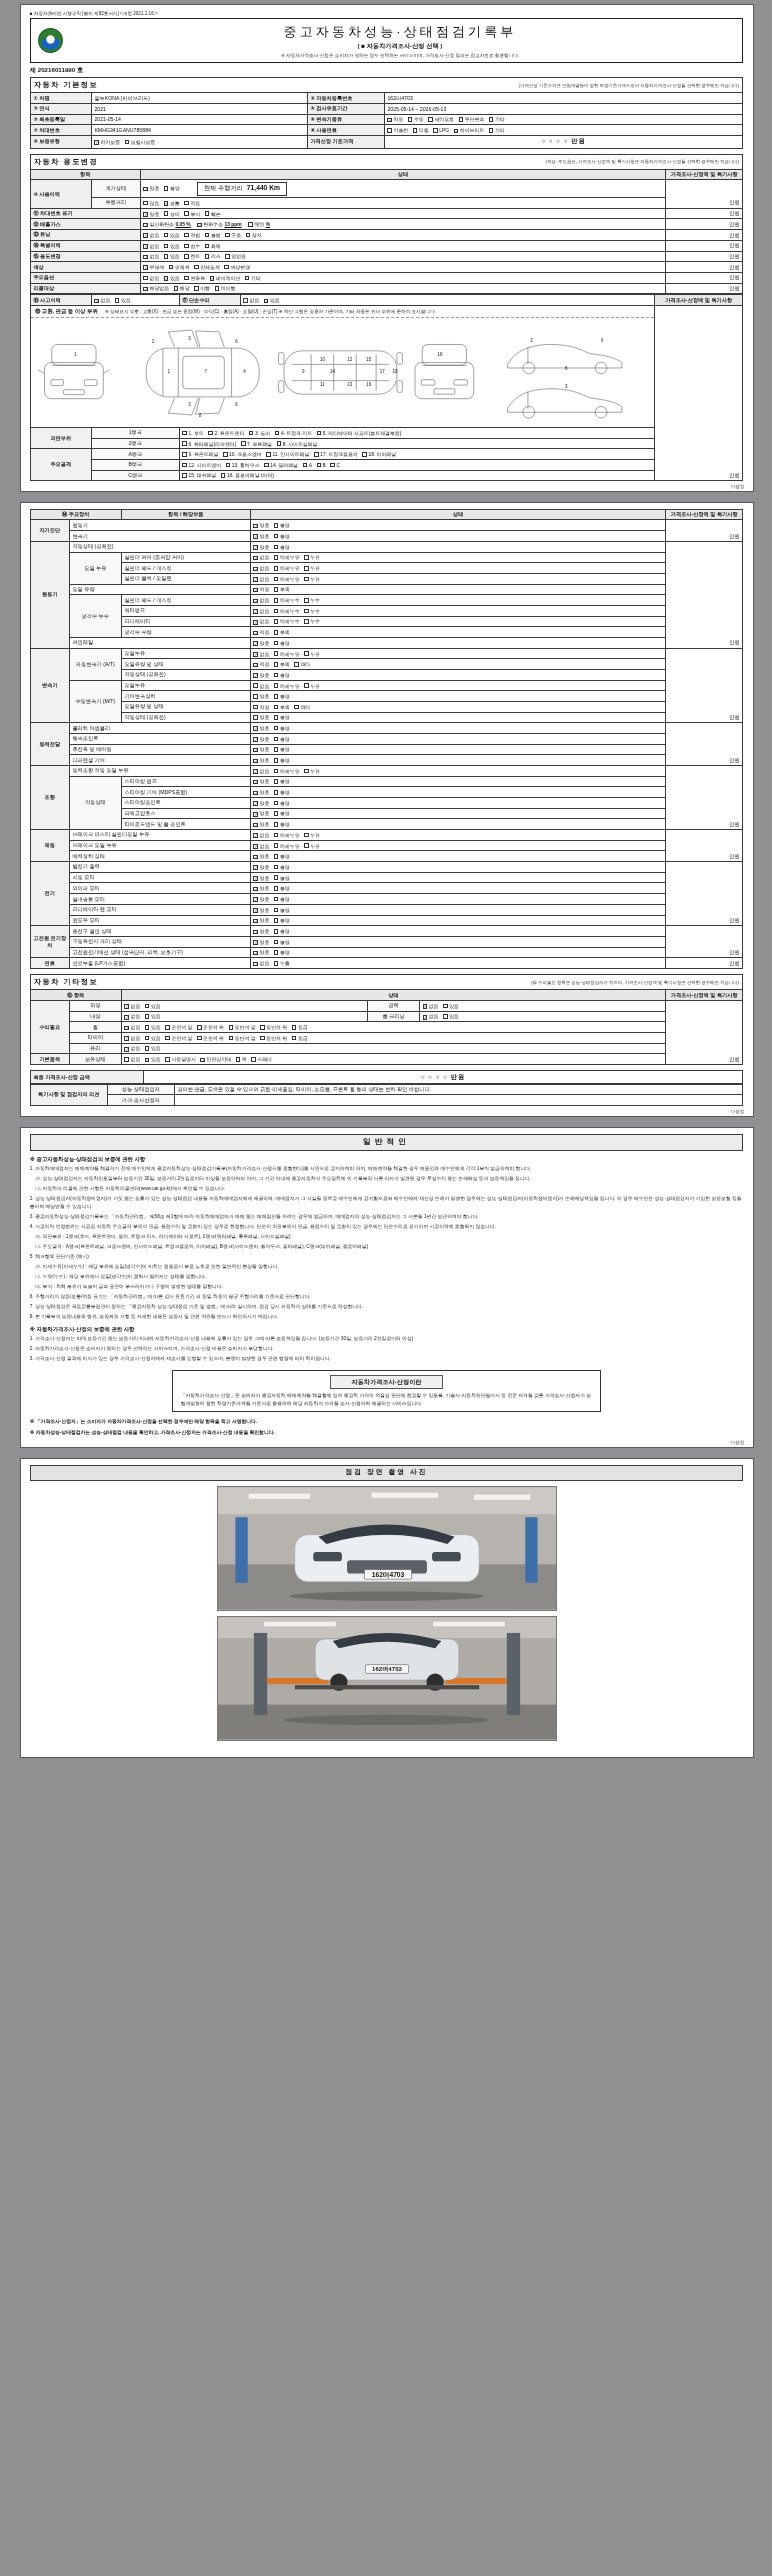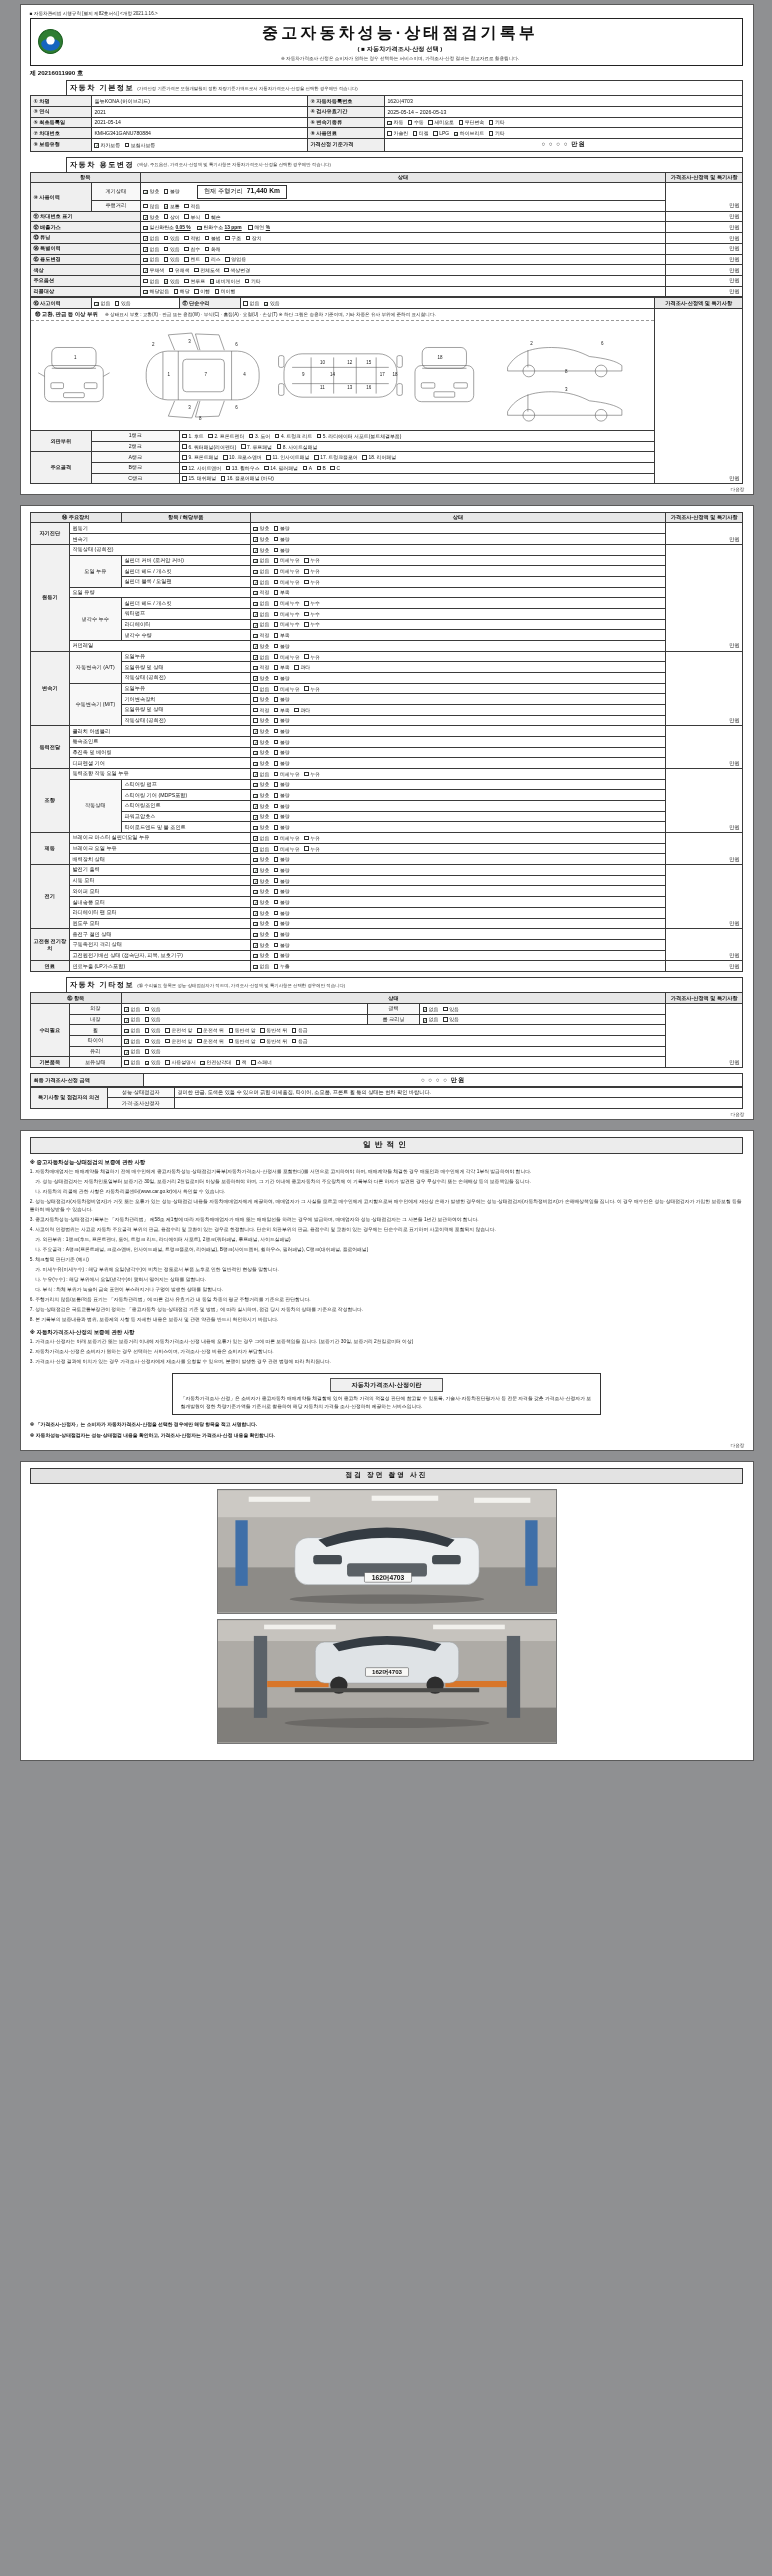--- a/index.html
+++ b/index.html
@@ -4,25 +4,25 @@
 <style>
   *{box-sizing:border-box;}
   html,body{margin:0;padding:0;}
   body{width:773px;background:#8f9092;font-family:"Liberation Sans","DejaVu Sans",sans-serif;color:#111;}
   .canvas{padding:4.1px 0 20.6px;}
   .page{width:734px;margin:0 auto 9.3px;background:#fff;border:0.5px solid #5a5a5a;padding:6.2px 9.3px 10.3px;position:relative;}
   .form-ref{font-size:4.6px;margin-bottom:1.5px;color:#222;}
   .hd{border:1px solid #222;padding:4.1px 6.2px;display:flex;align-items:center;margin-bottom:3.1px;}
   .logo{width:27px;height:27px;flex:0 0 27px;}
   .hd-center{flex:1;text-align:center;}
-  .title{margin:0;font-size:16px;letter-spacing:3.1px;font-weight:bold;}
+  .title{margin:0;font-size:13px;letter-spacing:3.1px;font-weight:normal;}
   .hd-sub{font-size:6.2px;font-weight:bold;margin-top:1.5px;}
   .hd-note{font-size:4.6px;margin-top:1.5px;color:#333;}
   .docno{font-size:6.2px;font-weight:bold;margin:3.1px 0 2.1px;}
-  .sec-head{display:flex;align-items:center;justify-content:flex-start;gap:3px;border:0.5px solid #3a3a3a;border-bottom:none;padding:2.1px 3.1px;margin-left:36px;}
+  .sec-head{display:flex;align-items:center;justify-content:space-between;gap:3px;border:0.5px solid #3a3a3a;border-bottom:none;padding:2.1px 3.1px;}
   .sec-title{font-size:7.2px;font-weight:bold;letter-spacing:1.5px;}
   .sec-note{font-size:4.4px;color:#333;}
   .mt{margin-top:5.2px;}
   table{width:100%;border-collapse:collapse;table-layout:fixed;}
   td,th{border:0.5px solid #3a3a3a;font-size:5.2px;padding:1.3px 2.6px;vertical-align:middle;text-align:left;}
   th{background:#e7e7e7;font-weight:bold;text-align:center;}
   .lbl{background:#efefef;font-weight:bold;}
   .dev{background:#f1f1f1;font-weight:bold;text-align:center;}
   .sub{background:#f8f8f8;text-align:center;}
   .price{text-align:right;vertical-align:bottom;color:#222;}

